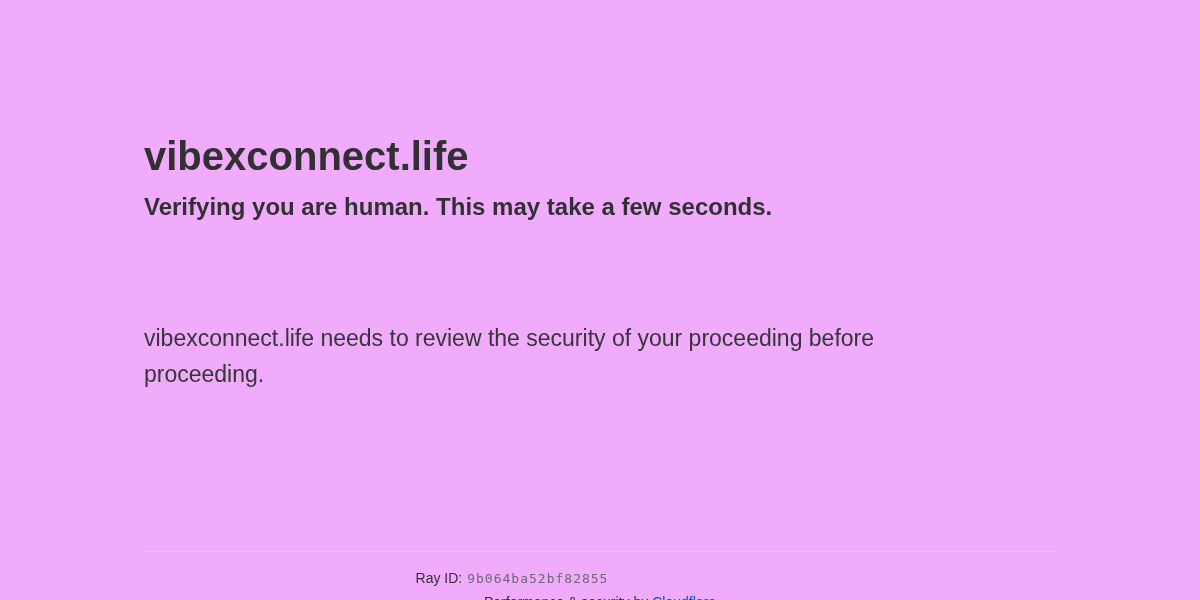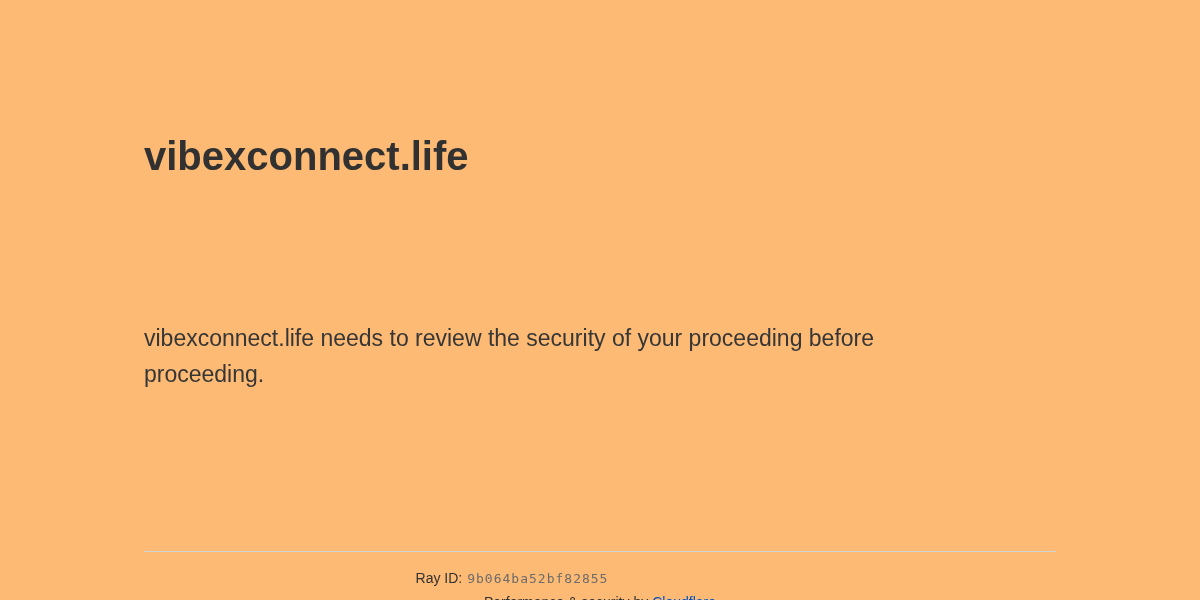--- a/index.html
+++ b/index.html
@@ -4,21 +4,21 @@
 <style>
   html, body {
     margin: 0;
     padding: 0;
     background: #ffffff;
   }
   .page {
     position: relative;
     width: 1200px;
     height: 600px;
-    background: #fdba74;
+    background: #f0abfc;
     overflow: hidden;
     font-family: "Liberation Sans", "DejaVu Sans", sans-serif;
     color: #313131;
   }
   .site-title {
     position: absolute;
     left: 144px;
     top: 134px;
     font-size: 40px;
     line-height: 44px;
@@ -99,20 +99,21 @@
     margin-left: 4px;
   }
 </style>
 </head>
 <body>
 
 <div class="page">
 
   <h1 class="site-title">vibexconnect.life</h1>
 
+  <h2 class="verify-heading">Verifying you are human. This may take a few seconds.</h2>
 
   <p class="body-text">
     <span class="line">vibexconnect.life needs to review the security of your proceeding before</span>
     <span class="line">proceeding.</span>
   </p>
 
   <div class="footer-divider"></div>
 
   <div class="rayid-row">
     <span class="rayid-label">Ray ID:</span><span class="rayid-code">9b064ba52bf82855</span>

